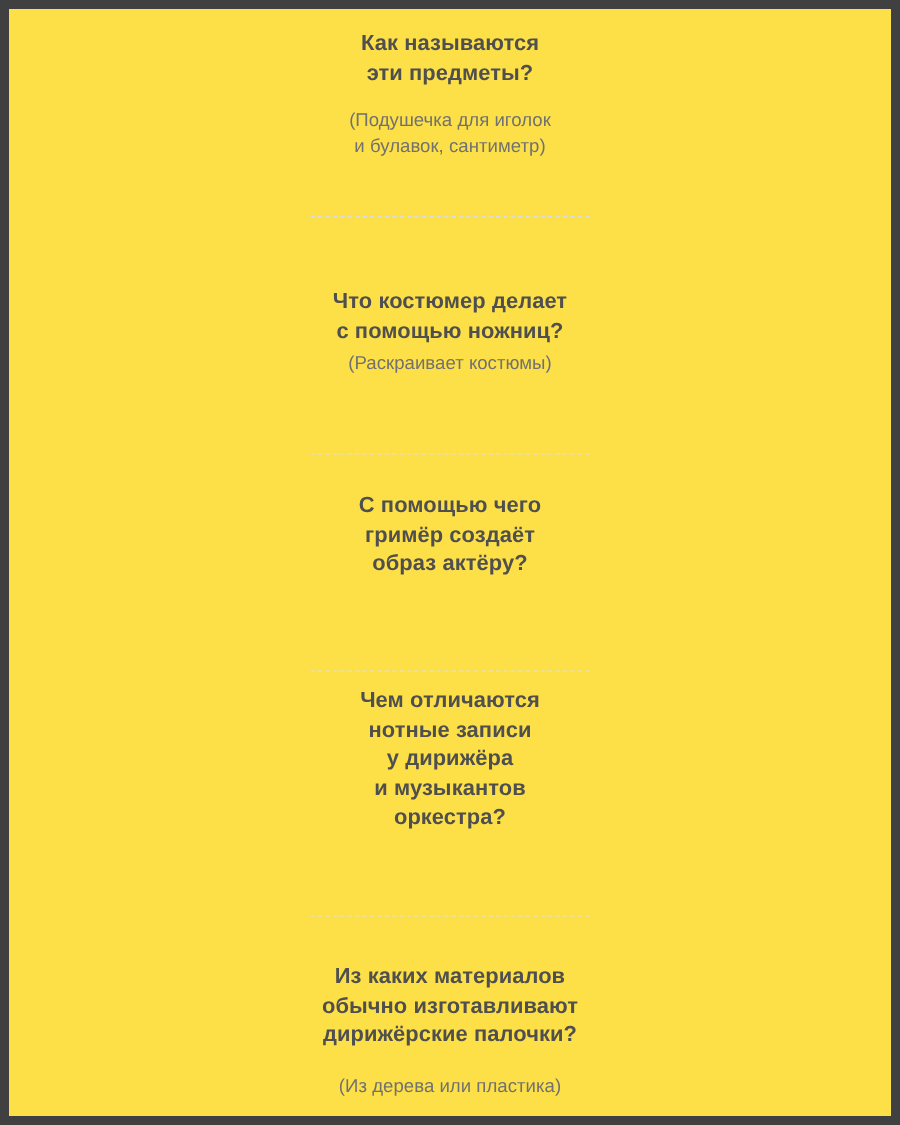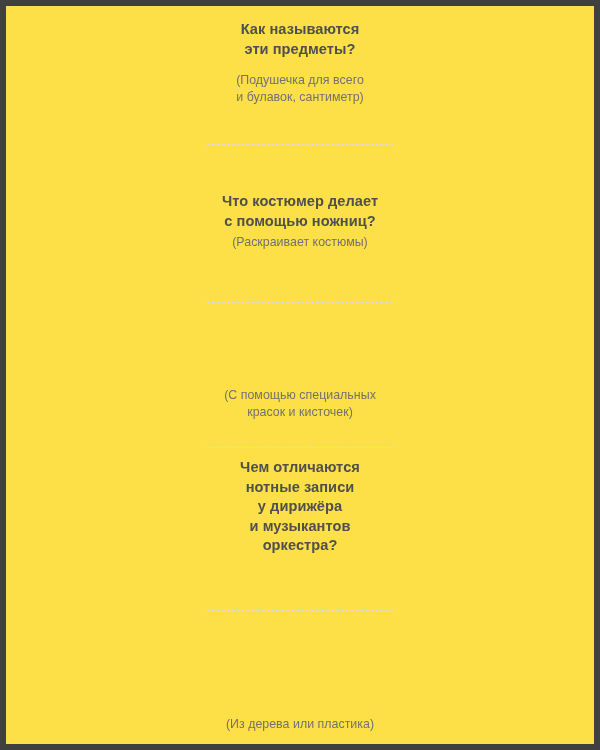--- a/index.html
+++ b/index.html
@@ -87,47 +87,53 @@
 </head>
 <body>
 
 <div class="page">
 
   <div class="card blk q1">
     <p class="question">Как называются
 эти предметы?</p>
   </div>
   <div class="card blk a1">
-    <p class="answer">(Подушечка для всего
+    <p class="answer">(Подушечка для иголок
 и булавок, сантиметр)</p>
   </div>
   <div class="divider blk d1"></div>
 
   <div class="card blk a2">
     <p class="answer">(Раскраивает костюмы)</p>
   </div>
   <div class="card blk q2">
     <p class="question">Что костюмер делает
 с помощью ножниц?</p>
   </div>
   <div class="divider blk d2"></div>
 
-  <div class="card blk a3">
-    <p class="answer">(С помощью специальных
-красок и кисточек)</p>
+  <div class="card blk q3">
+    <p class="question">С помощью чего
+гримёр создаёт
+образ актёру?</p>
   </div>
   <div class="divider blk d3"></div>
 
   <div class="card blk q4">
     <p class="question">Чем отличаются
 нотные записи
 у дирижёра
 и музыкантов
 оркестра?</p>
   </div>
   <div class="divider blk d4"></div>
 
+  <div class="card blk q5">
+    <p class="question">Из каких материалов
+обычно изготавливают
+дирижёрские палочки?</p>
+  </div>
   <div class="card blk a5">
     <p class="answer">(Из дерева или пластика)</p>
   </div>
   <div class="divider blk d5"></div>
 
 </div>
 
 </body></html>

